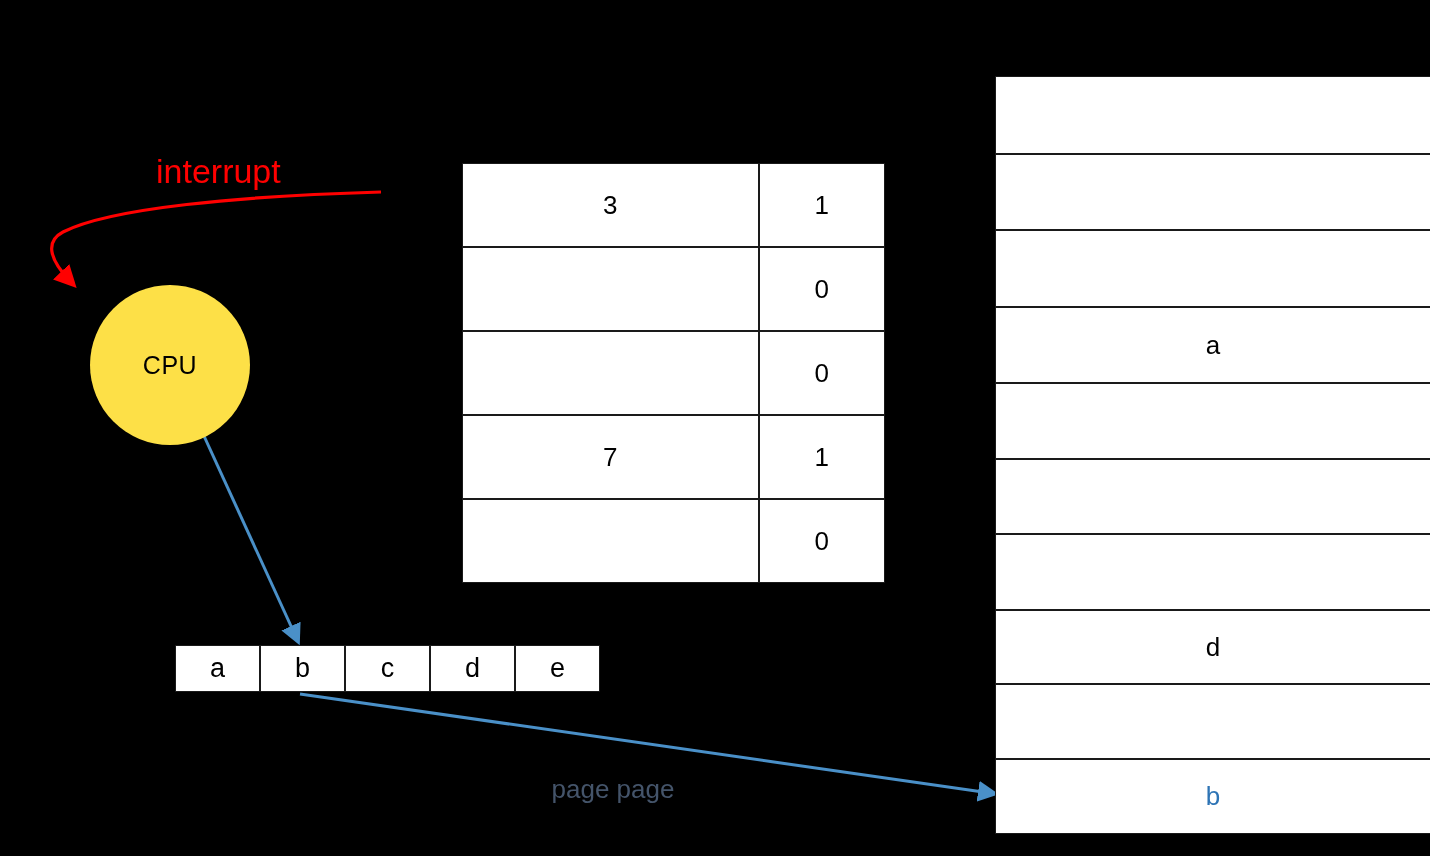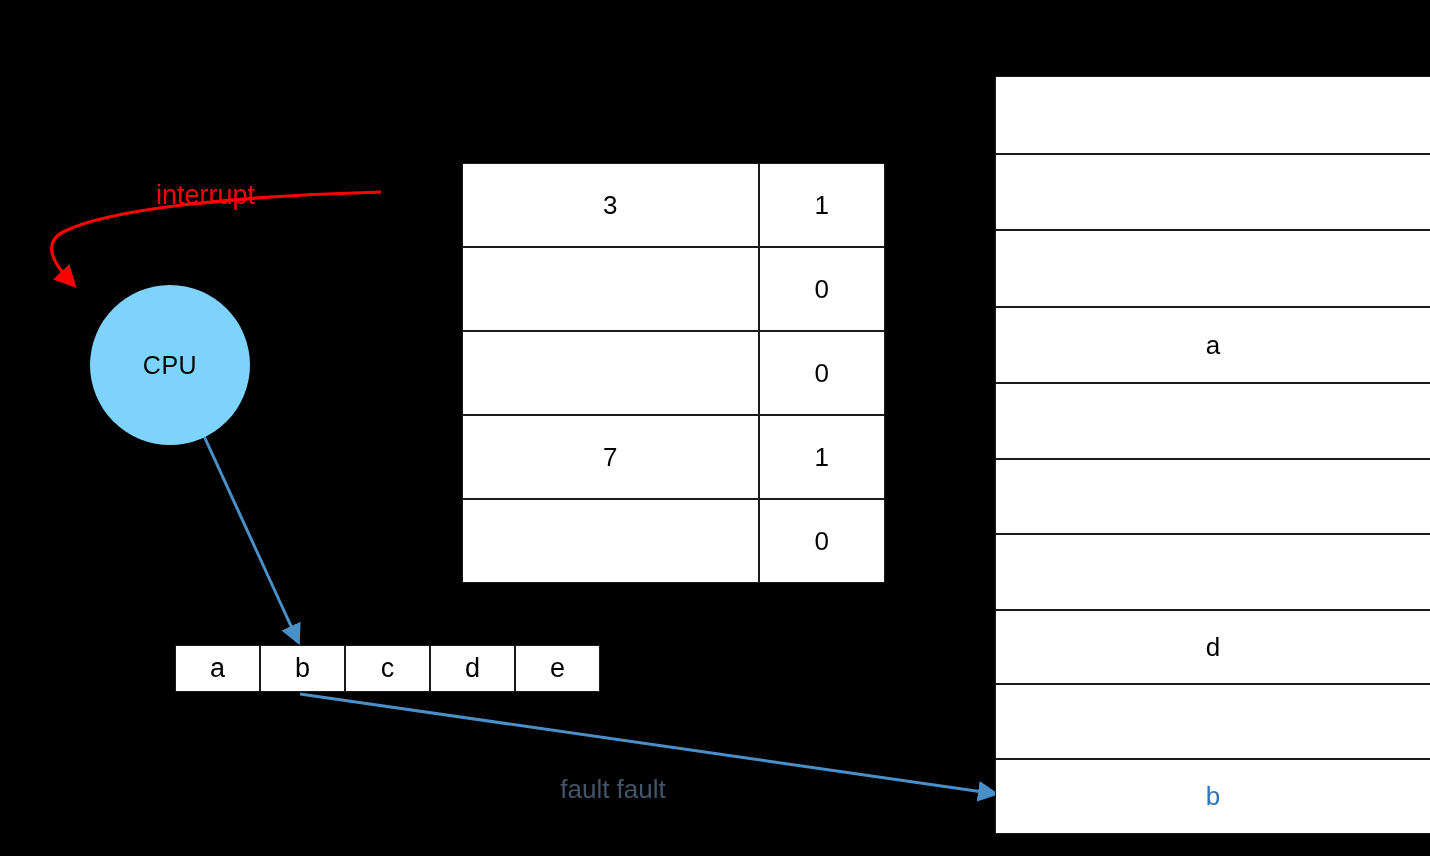--- a/index.html
+++ b/index.html
@@ -17,41 +17,40 @@
   }
 
   
   #cpu-node {
     position: absolute;
     left: 90px;
     top: 285px;
     width: 160px;
     height: 160px;
     border-radius: 50%;
-    background: #7dd3fc;
+    background: #fde047;
     display: flex;
     align-items: center;
     justify-content: center;
     text-align: center;
   }
   #cpu-label {
     font-size: 25px;
     color: #000000;
     letter-spacing: 0.5px;
   }
 
   
   #interrupt-label {
     position: absolute;
     left: 156px;
     top: 152px;
-    font-size: 27px;
+    font-size: 34px;
     color: #FF0000;
     white-space: nowrap;
-    margin-top: 28px;
   }
 
   
   #pfr-label {
     position: absolute;
     left: 533px;
     top: 771px;
     width: 160px;
     text-align: center;
     font-size: 26px;
@@ -209,16 +208,16 @@
 
   <div id="letter-boxes">
     <div class="letter-box">a</div>
     <div class="letter-box">b</div>
     <div class="letter-box">c</div>
     <div class="letter-box">d</div>
     <div class="letter-box">e</div>
   </div>
 
   <div id="pfr-label">
-    <span>fault  fault</span>
+    <span>page  page</span>
   </div>
 
 </div>
 
 </body></html>

